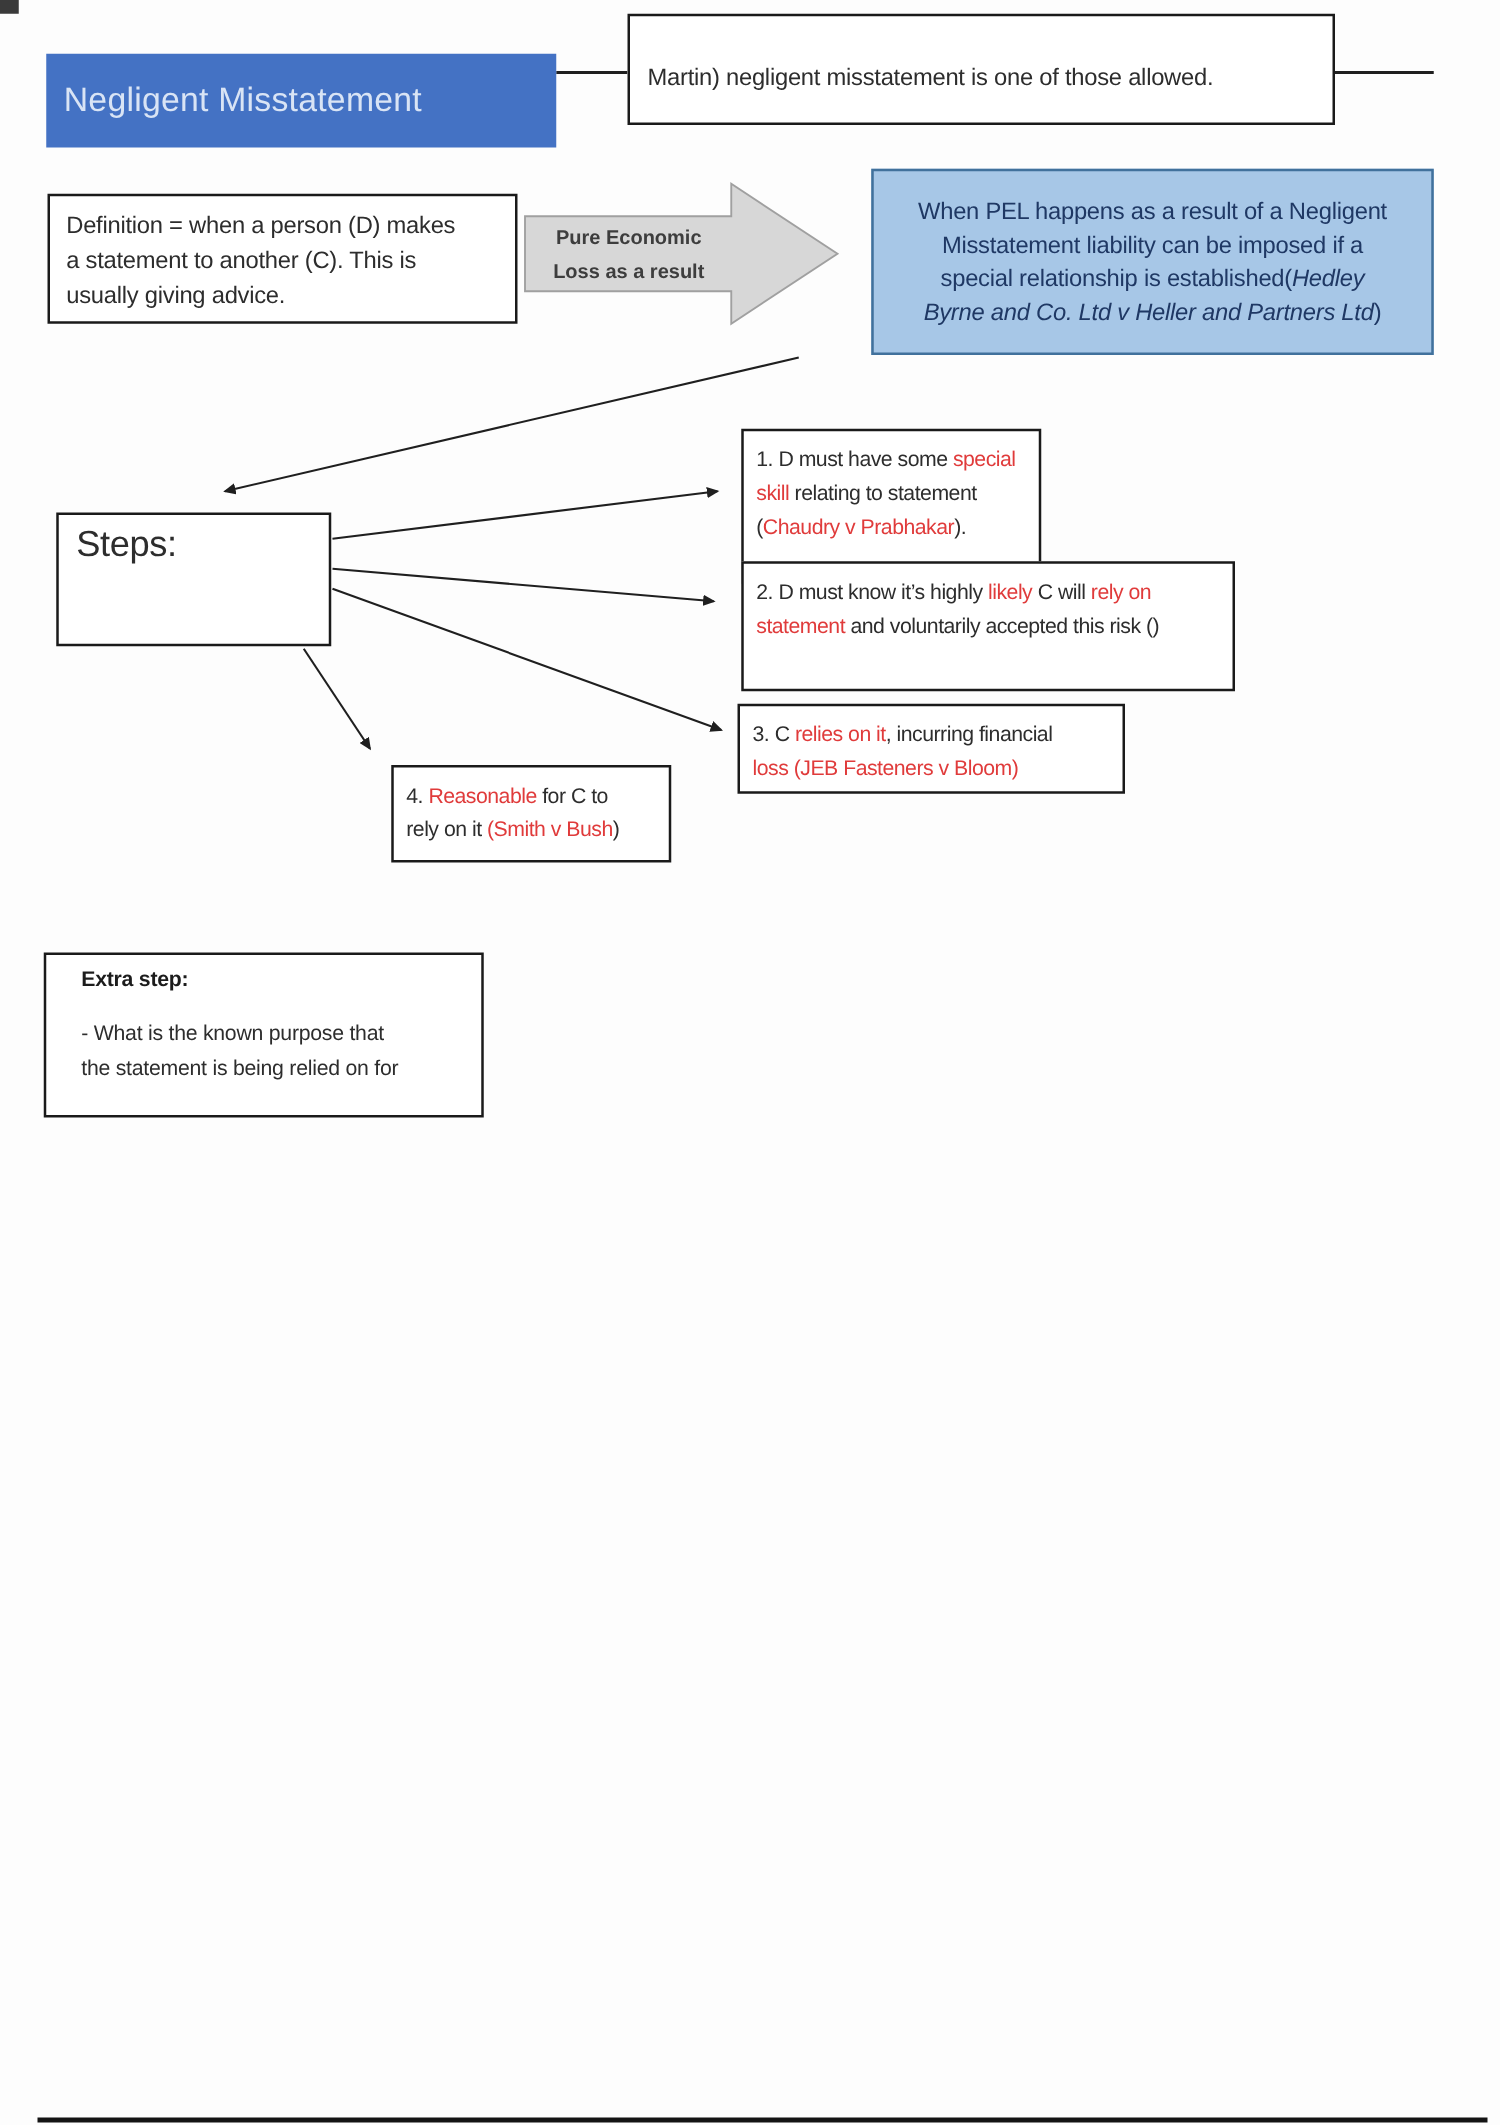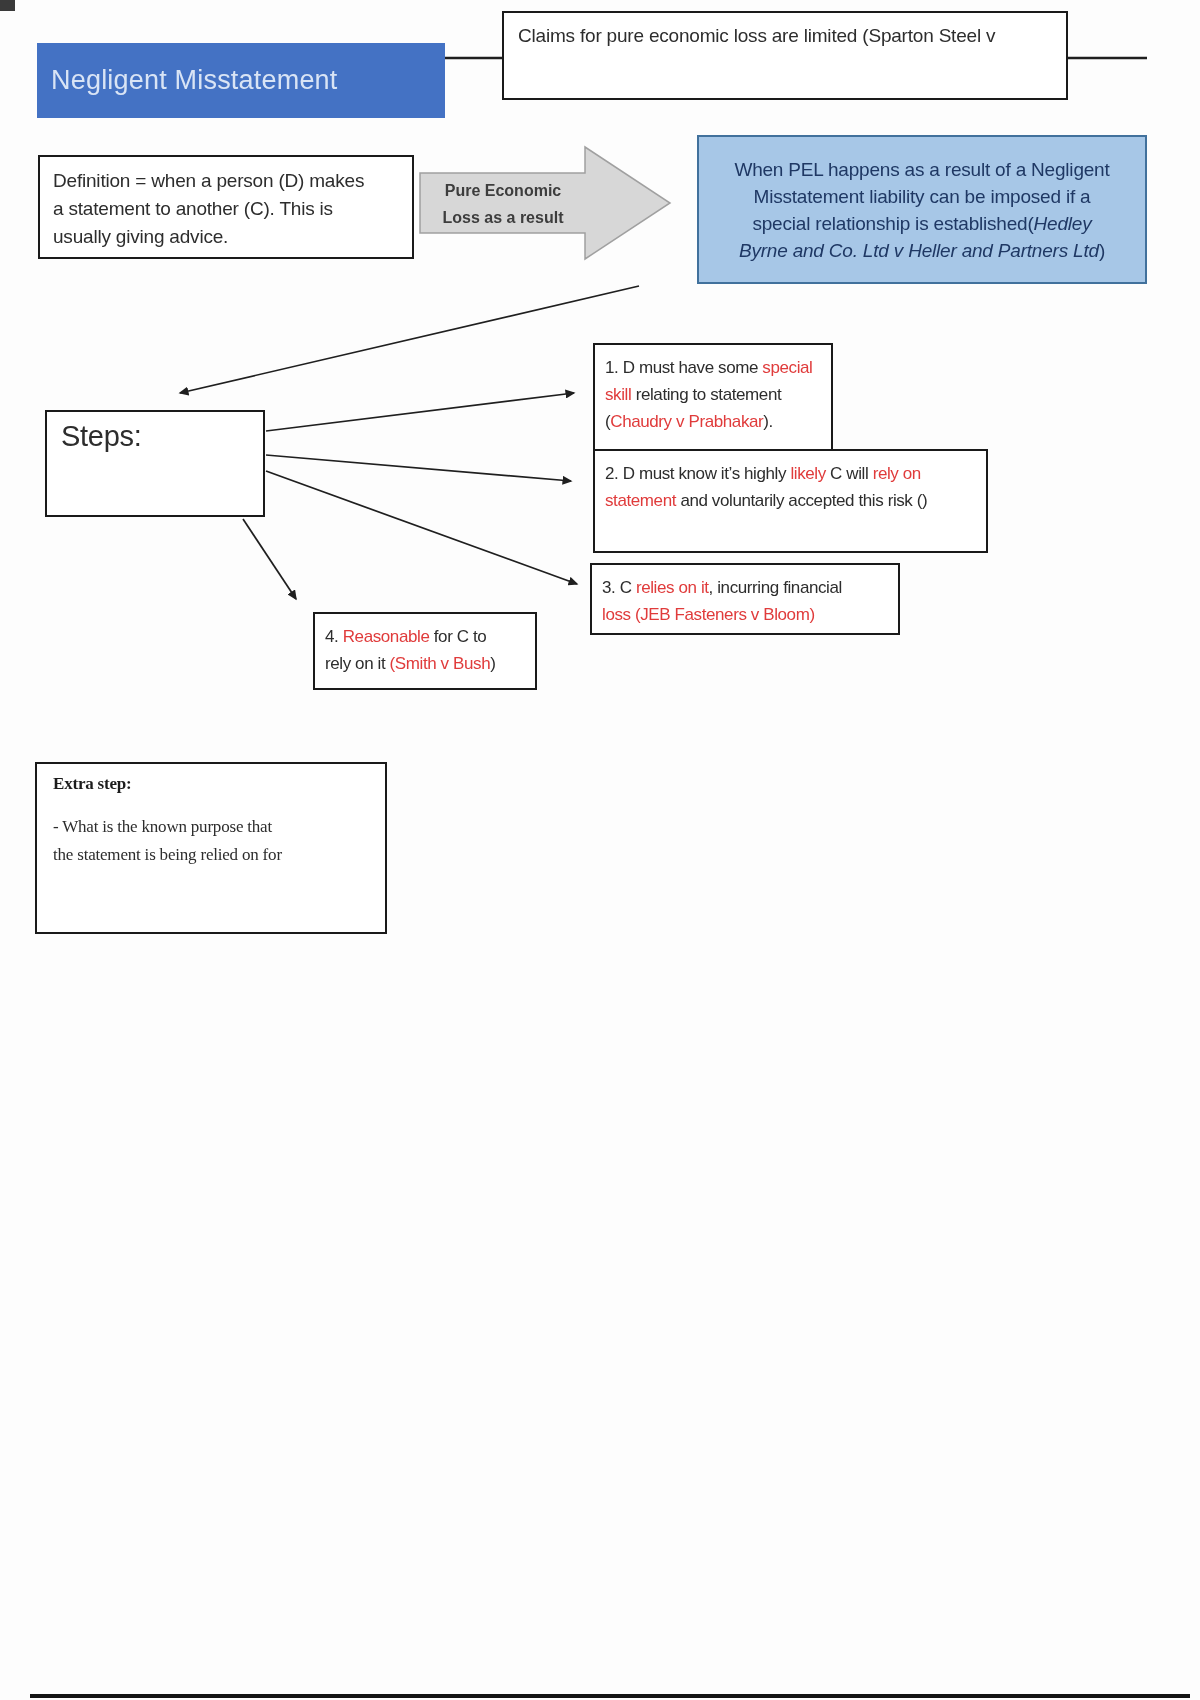--- a/index.html
+++ b/index.html
@@ -51,21 +51,21 @@
   .steps-box{left:45px;top:410px;width:220px;height:107px;padding:8px 14px;}
   .steps-box span{font-size:29px;letter-spacing:-0.3px;}
 
   .stepbox{padding:9px 10px;}
   .stepbox .txt{font-size:17px;line-height:27px;letter-spacing:-0.4px;}
   .step1-box{left:593px;top:343px;width:240px;height:124px;}
   .step2-box{left:593px;top:449px;width:395px;height:104px;}
   .step3-box{left:590px;top:563px;width:310px;height:72px;}
   .step4-box{left:313px;top:612px;width:224px;height:78px;}
 
-  .extra-box{left:35px;top:762px;width:352px;height:172px;padding:10px 16px;font-family:Liberation Serif, serif;}
+  .extra-box{left:35px;top:762px;width:352px;height:132px;padding:10px 28px;}
   .extra-box h3{font-size:17px;letter-spacing:-0.2px;margin-bottom:19px;color:#1c1c1c;}
   .extra-box .txt{font-size:17px;line-height:28px;letter-spacing:-0.2px;}
 
   .bottom-line{left:30px;top:1694px;width:1160px;height:3.5px;background:#141414;}
 </style>
 </head>
 <body>
 
 <svg width="1200" height="1700" viewBox="0 0 1200 1700">
   <defs>
@@ -83,21 +83,21 @@
   <line x1="243" y1="519" x2="296" y2="599" stroke="#1f1f1f" stroke-width="1.7" marker-end="url(#ah)"></line>
 </svg>
 
 <div class="abs corner-mark"></div>
 
 <div class="abs title-box">
   <span>Negligent Misstatement</span>
 </div>
 
 <div class="abs box claims-box">
-  <div class="txt"><span>Claims for pure economic loss are limited (Sparton Steel v</span><br></div>
+  <div class="txt"><br><span>Martin) negligent misstatement is one of those allowed.</span></div>
 </div>
 
 <div class="abs box definition-box">
   <div class="txt"><span>Definition = when a person (D) makes</span><br><span>a statement to another (C). This is</span><br><span>usually giving advice.</span></div>
 </div>
 
 <div class="abs arrow-label">
   <span>Pure Economic</span>
   <span>Loss as a result</span>
 </div>

